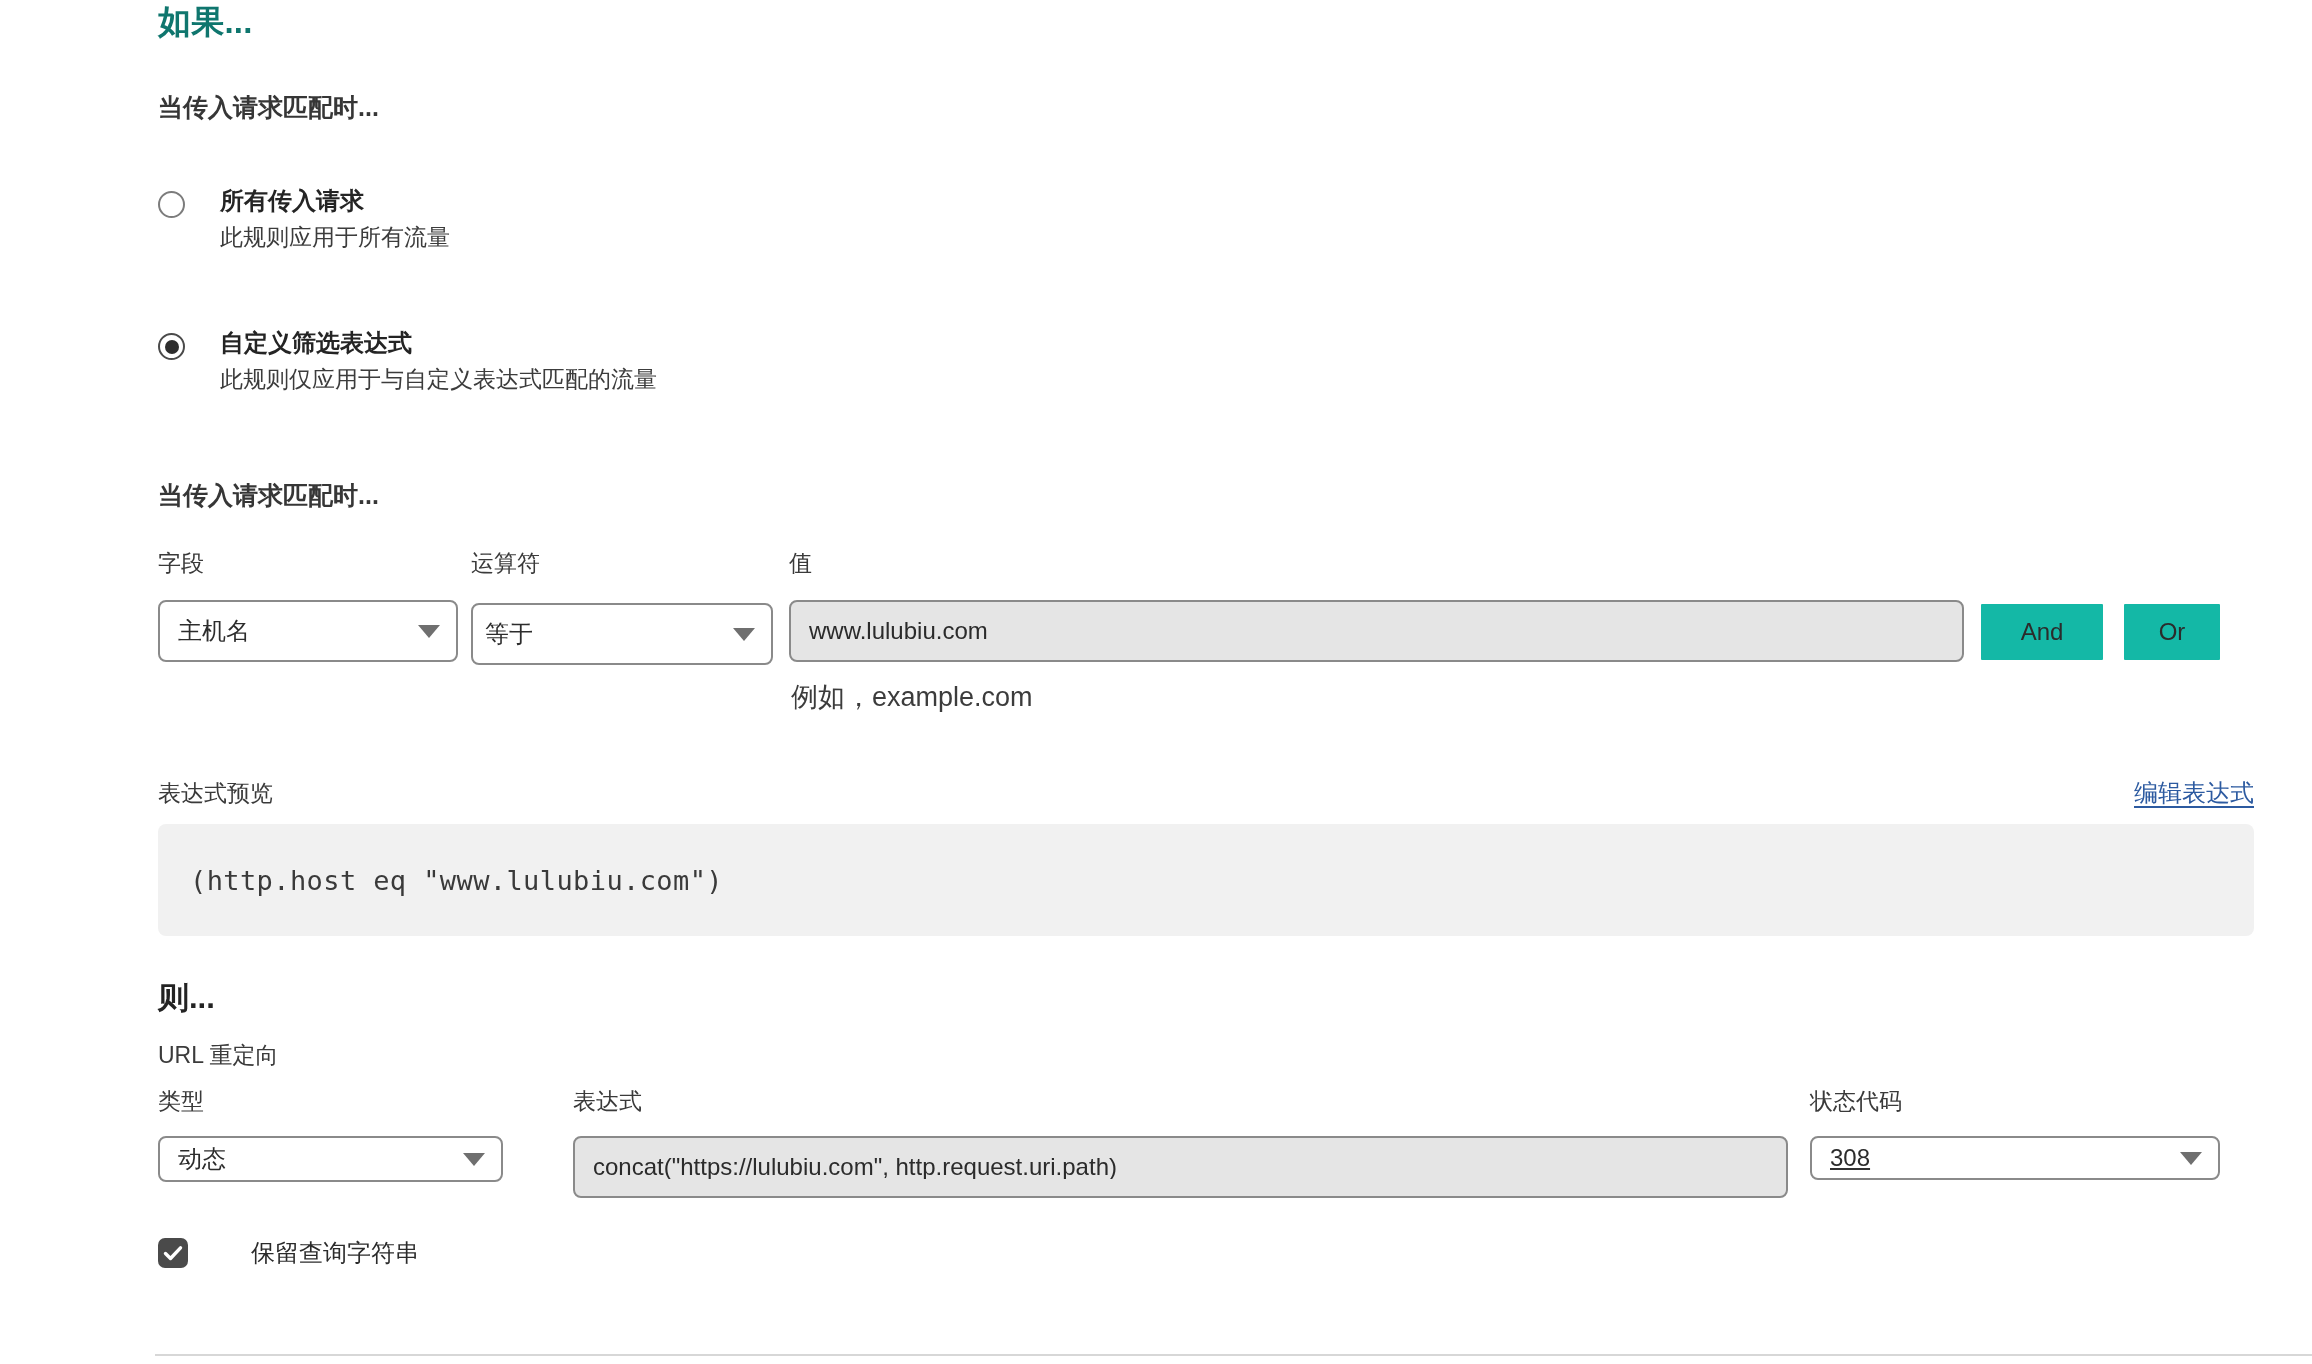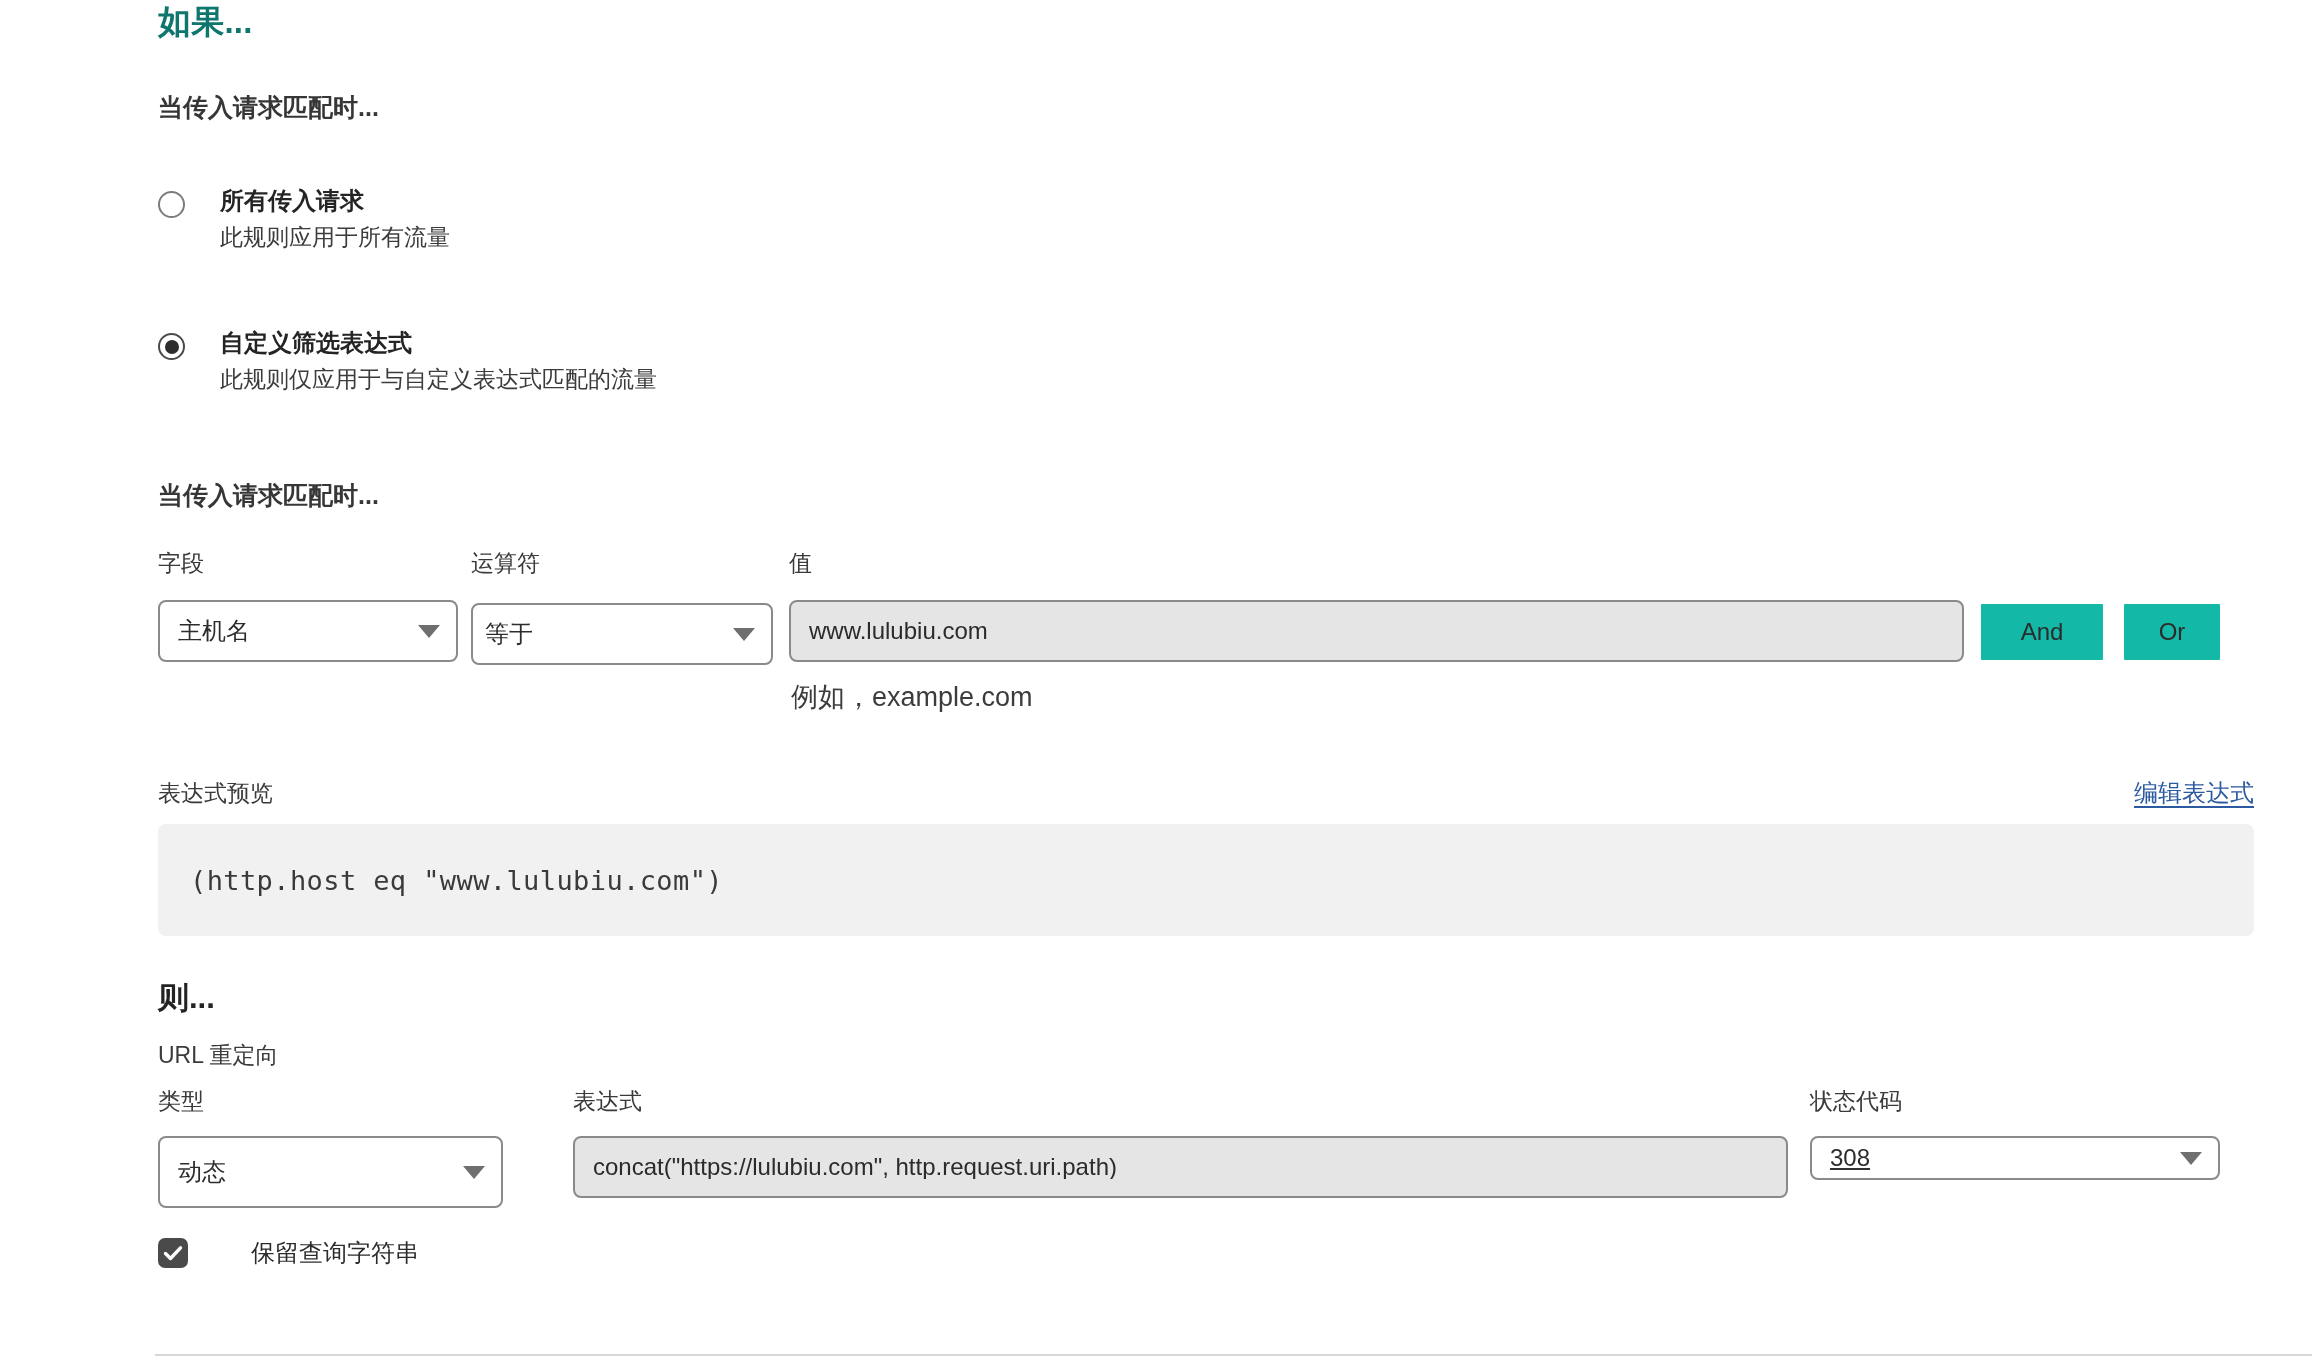--- a/index.html
+++ b/index.html
@@ -333,21 +333,21 @@
   <div class="prev-label">表达式预览</div>
   <div class="edit-link">编辑表达式</div>
   <div class="prev-box">
     <span class="prev-code">(http.host eq "www.lulubiu.com")</span>
   </div>
 
   <div class="h-then">则...</div>
   <div class="then-desc">URL 重定向</div>
 
   <div class="fld-label" style="left:158px; top:1086px;">类型</div>
-  <div class="select-box" style="left:158px; top:1136px; width:345px; height:72px;gap:31px;">
+  <div class="select-box" style="left:158px; top:1136px; width:345px; height:46px;gap:31px;">
     <span class="sel-val">动态</span>
     <span class="caret"></span>
   </div>
 
   <div class="fld-label" style="left:573px; top:1086px;">表达式</div>
   <div class="text-input" style="left:573px; top:1136px; width:1215px; height:62px;">
     <span class="txt-val">concat("https://lulubiu.com", http.request.uri.path)</span>
   </div>
 
   <div class="fld-label" style="left:1810px; top:1086px;">状态代码</div>

